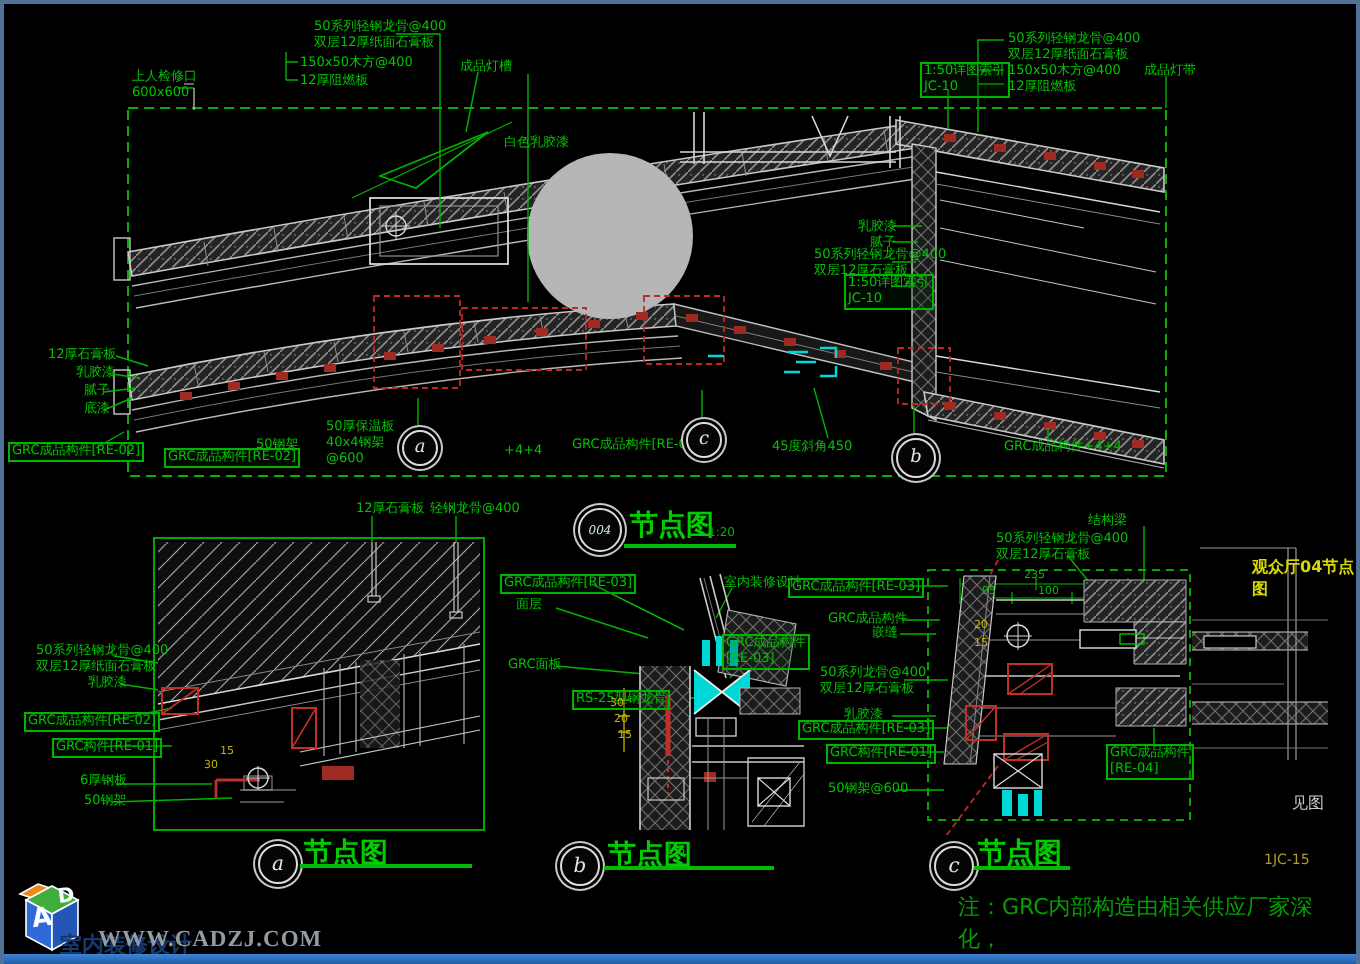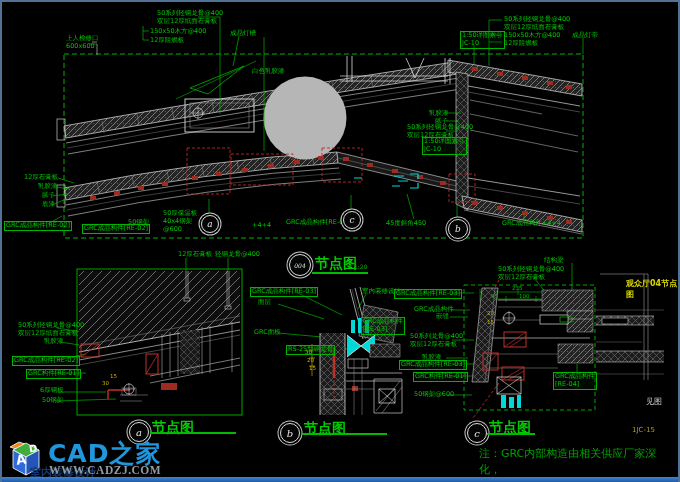--- a/index.html
+++ b/index.html
@@ -351,18 +351,17 @@
   <div class="wm">
     <svg class="wm-cube" width="40" height="44" viewBox="0 0 40 44">
       <polygon points="4,9 13,4 19,6 10,11" fill="#ed8a1e" stroke="#fff" stroke-width="0.8"></polygon>
       <polygon points="7,12 20,5 33,12 20,19" fill="#3fae3c" stroke="#fff" stroke-width="0.8"></polygon>
       <polygon points="7,12 20,19 20,37 7,30" fill="#2f6bd8" stroke="#fff" stroke-width="0.8"></polygon>
       <polygon points="33,12 20,19 20,37 33,30" fill="#2456b8" stroke="#fff" stroke-width="0.8"></polygon>
     </svg>
     <span class="wm-letter wm-a">A</span>
     <span class="wm-letter wm-d">D</span>
     <span class="wm-sub">室内装修设计</span>
-    <span class="wm-brand">CAD之家</span>
     <span class="wm-url">WWW.CADZJ.COM</span>
   </div>
 
   <div class="bottom-bar"></div>
 </div>
 
 </body></html>

